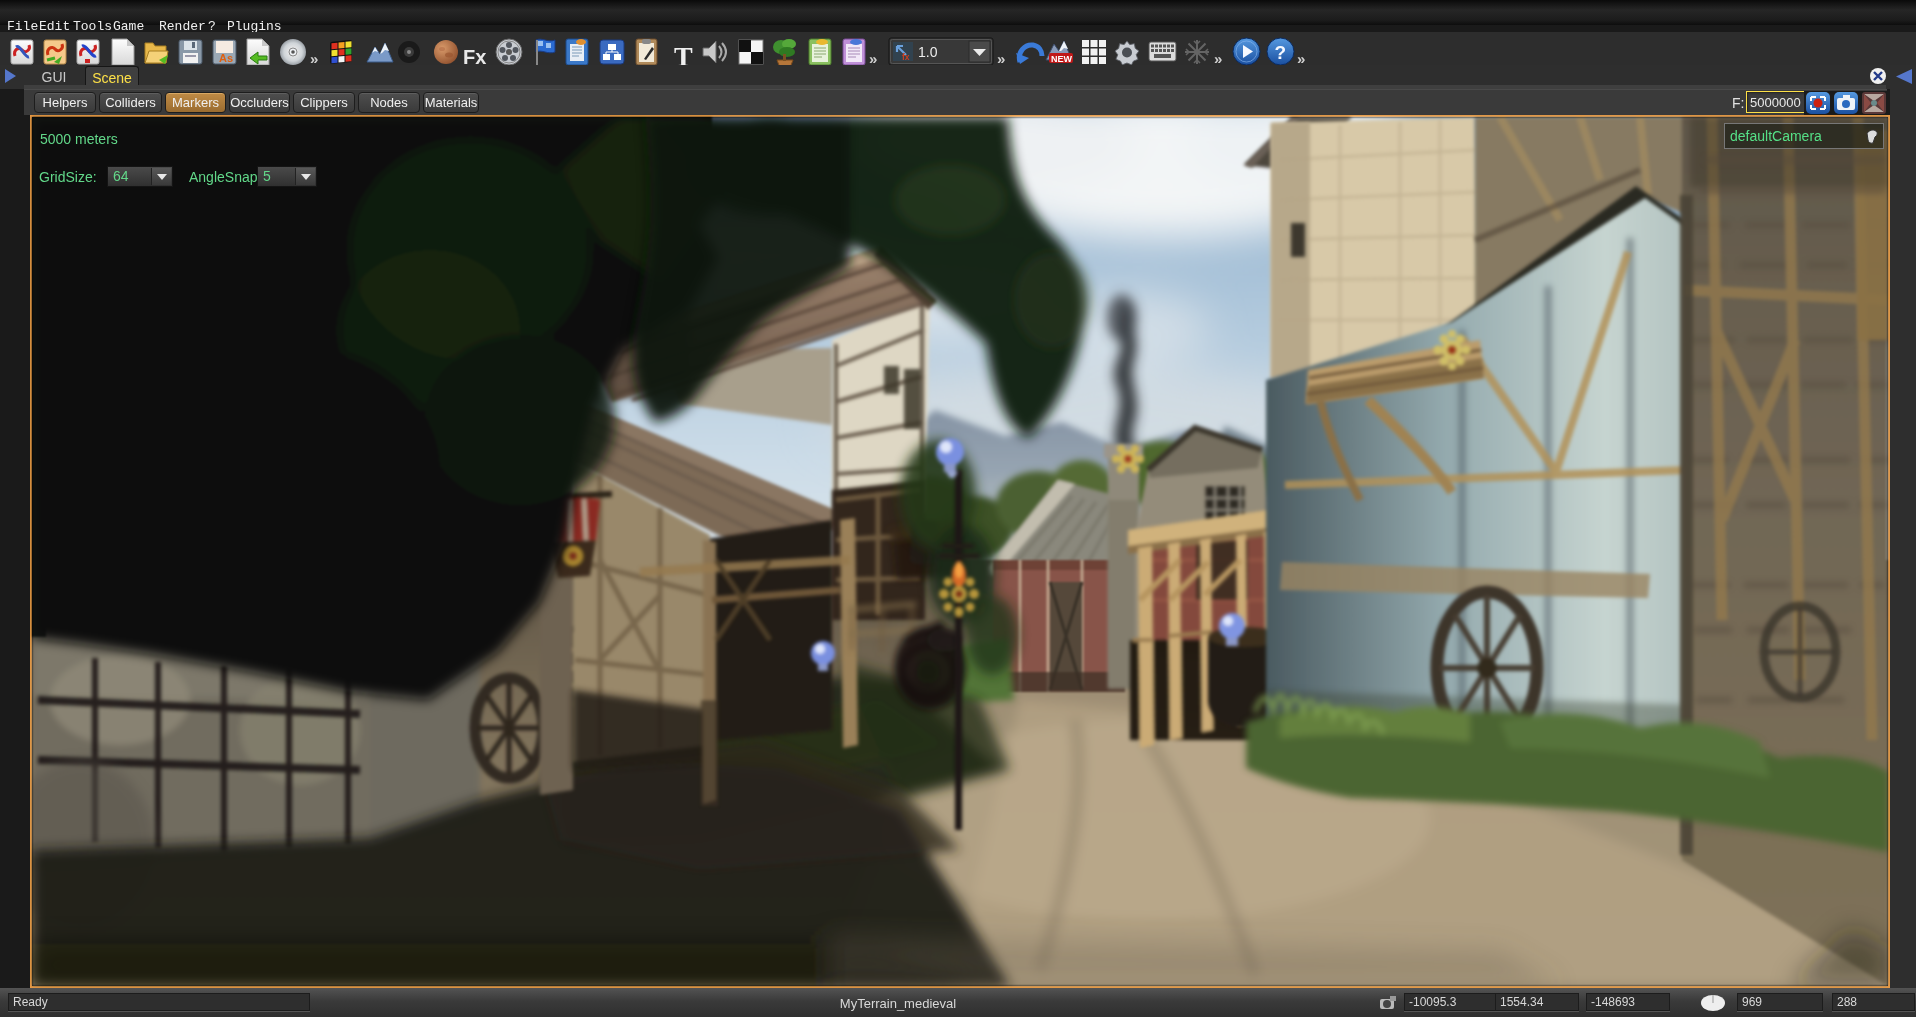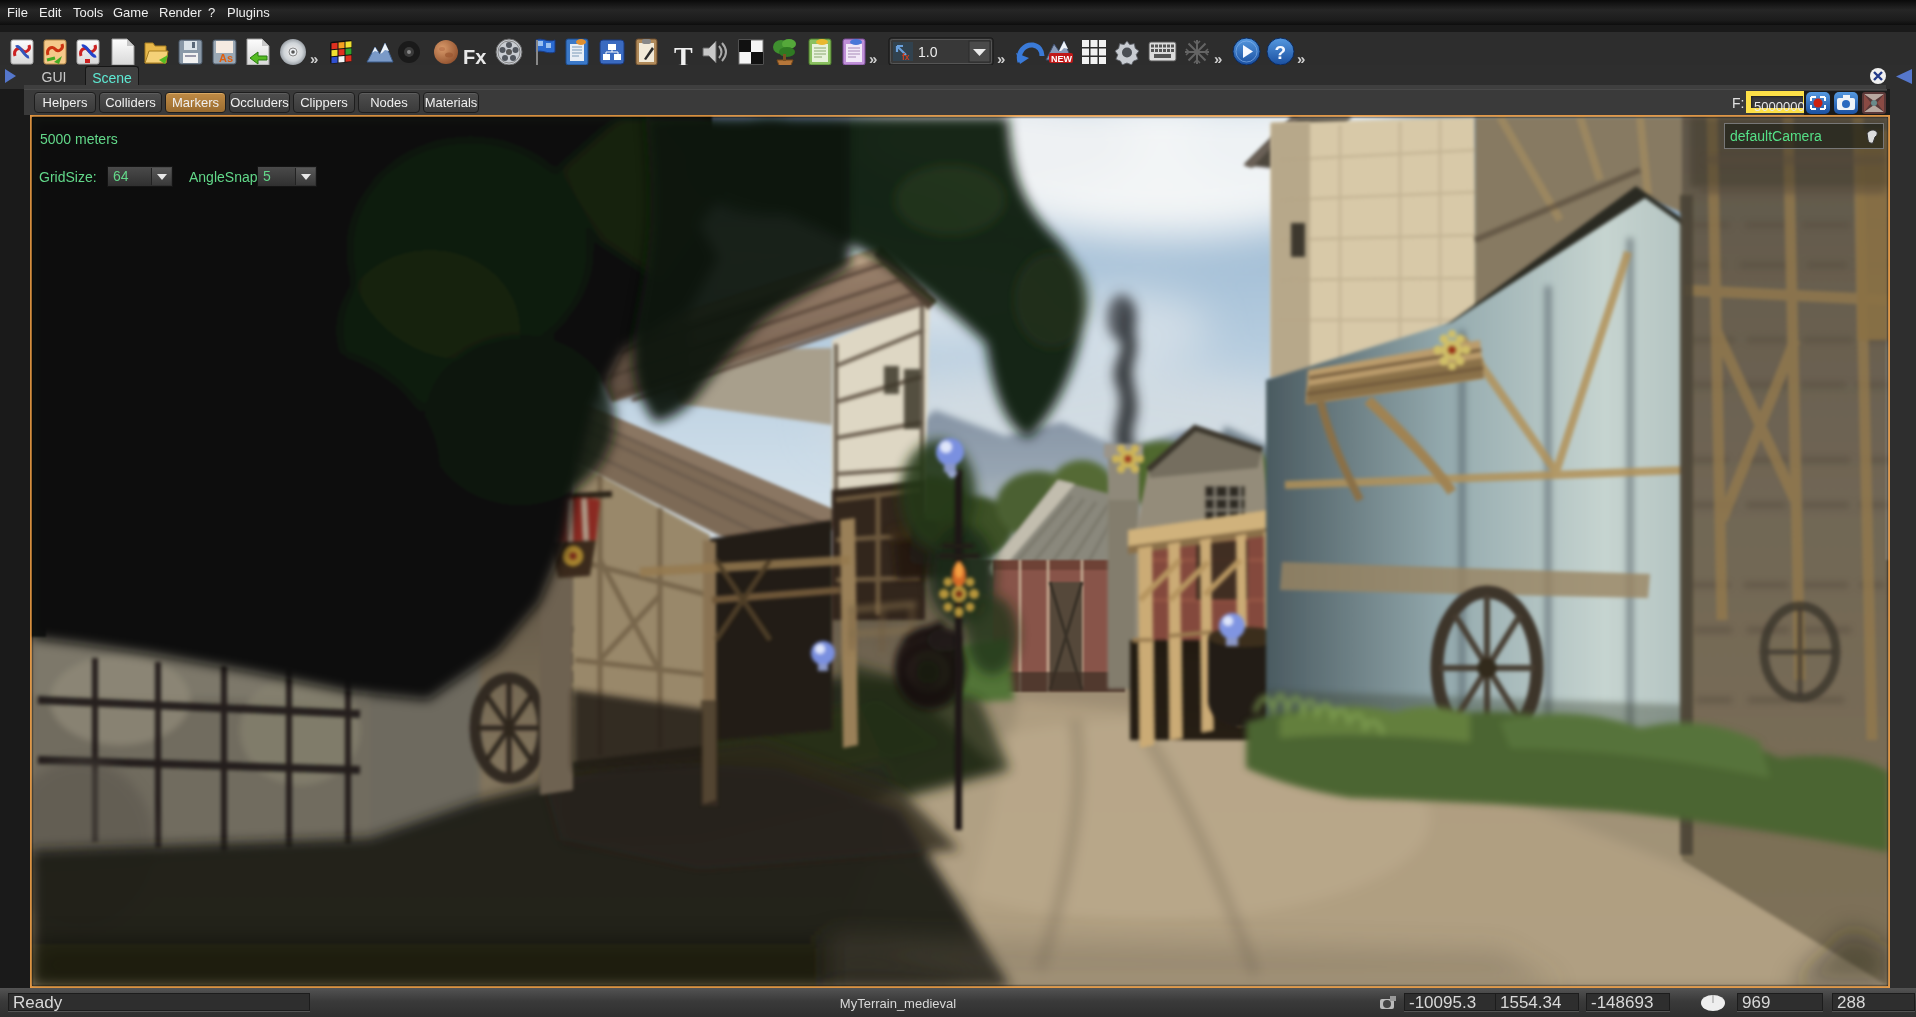--- a/index.html
+++ b/index.html
@@ -1,32 +1,32 @@
 <!DOCTYPE html>
 <html><head>
 <meta charset="utf-8">
 <style>
 html,body{margin:0;padding:0;background:#1a1a1a;width:1916px;height:1017px;overflow:hidden;}
 *{box-sizing:border-box;}
 body{font-family:"Liberation Sans", sans-serif;position:relative;}
 #menubar{position:absolute;left:0;top:0;width:1916px;height:25px;background:linear-gradient(#0a0a0a,#262626 40%,#1c1c1c 80%,#0d0d0d);color:#efefef;font-size:13px;}
-#menubar span{position:absolute;top:5px;}
+#menubar span{position:absolute;top:19px;font-family:Liberation Mono, monospace;}
 #toolbar{position:absolute;left:0;top:32px;width:1916px;height:40px;background:#2d2d2d;}
 #tabrow{position:absolute;left:0;top:65px;width:1916px;height:24px;background:#2e2e2e;}
 #tabunder{position:absolute;left:24px;top:85px;width:1862px;height:4px;background:#3f3f3f;}
-.tab{position:absolute;top:1px;height:22px;color:#5eead4;font-size:14px;text-align:center;line-height:22px;}
+.tab{position:absolute;top:1px;height:22px;color:#fde047;font-size:14px;text-align:center;line-height:22px;}
 #tab-gui{left:25px;width:58px;background:#2e2e2e;color:#c9c9c9;}
 #tab-scene{left:85px;width:54px;background:#3f3f3f;border:1px solid #161616;border-bottom:none;border-radius:3px 3px 0 0;}
 #btnrow{position:absolute;left:24px;top:89px;width:1863px;height:26px;background:#3a3a3a;border-top:1px solid #4a4a4a;}
 .pbtn{position:absolute;top:2px;height:21px;background:linear-gradient(#4e4e4e,#3a3a3a);border:1px solid #1d1d1d;box-shadow:inset 0 1px 0 #5e5e5e;border-radius:4px;color:#efefef;font-size:13px;text-align:center;line-height:19px;overflow:hidden;}
 .pbtn.active{background:linear-gradient(#c08b45,#9a6c30);box-shadow:inset 0 1px 0 #d8a863;}
 #viewport{position:absolute;left:30px;top:115px;width:1860px;height:873px;border:2px solid #e99a43;background:#000;}
 #rightgap{position:absolute;left:1890px;top:65px;width:26px;height:952px;background:#2e2e2e;}
 #statusbar{position:absolute;left:0;top:988px;width:1916px;height:29px;background:linear-gradient(#535353,#3a3a3a 45%,#2f2f2f);}
-.sbox{position:absolute;top:5px;height:18px;background:#2e2e2e;border:1px solid #1c1c1c;box-shadow:0 1px 0 #555;color:#d8d8d8;font-size:17px;line-height:17px;padding-left:4px;}
+.sbox{position:absolute;top:5px;height:18px;background:#2e2e2e;border:1px solid #1c1c1c;box-shadow:0 1px 0 #555;color:#d8d8d8;font-size:12px;line-height:17px;padding-left:4px;}
 #sb-mid{position:absolute;top:8px;left:0;width:1796px;text-align:center;color:#d8d8d8;font-size:13px;}
 .vlab{position:absolute;color:#62d889;font-size:14px;}
 .vdrop{position:absolute;height:21px;background:linear-gradient(#4a4a4a,#303030);border:1px solid #141414;color:#62d889;font-size:14px;line-height:19px;padding-left:5px;}
 .vdrop .db{position:absolute;right:1px;top:1px;width:20px;height:17px;background:linear-gradient(#585858,#3a3a3a);border-left:1px solid #222;}
 .vdrop .db:after{content:"";position:absolute;left:5px;top:6px;border-left:5px solid transparent;border-right:5px solid transparent;border-top:6px solid #e8e8e8;}
 </style>
 </head>
 <body>
 <div id="menubar">
  <span style="left:7px">File</span>
@@ -324,21 +324,21 @@
 <div id="tabunder"></div>
 <div id="btnrow">
  <div class="pbtn" style="left:10px;width:62px">Helpers</div>
  <div class="pbtn" style="left:75px;width:63px">Colliders</div>
  <div class="pbtn active" style="left:141px;width:61px">Markers</div>
  <div class="pbtn" style="left:205px;width:61px">Occluders</div>
  <div class="pbtn" style="left:269px;width:62px">Clippers</div>
  <div class="pbtn" style="left:334px;width:62px">Nodes</div>
  <div class="pbtn" style="left:399px;width:56px">Materials</div>
  <span style="position:absolute;left:1708px;top:5px;color:#e0e0e0;font-size:14px">F:</span>
- <div style="position:absolute;left:1722px;top:1px;width:62px;height:22px;background:#3c3c3c;border:5px solid #fde047;box-shadow:inset 1px 1px 2px #222;color:#e8e8e8;font-size:13px;line-height:21px;padding-left:3px">5000000</div>
+ <div style="position:absolute;left:1722px;top:1px;width:62px;height:22px;background:#3c3c3c;border:1px solid #fde047;box-shadow:inset 1px 1px 2px #222;color:#e8e8e8;font-size:13px;line-height:21px;padding-left:3px">5000000</div>
  <svg id="fbtns" style="position:absolute;left:1780px;top:1px" width="110" height="24">
   <rect x="0" y="0" width="110" height="24" fill="#1b1b1b"></rect>
   <rect x="2" y="1" width="24" height="22" rx="5" fill="url(#bluebtn)"></rect>
       <path d="M7,6 h5 M7,6 v4 M21,6 h-5 M21,6 v4 M7,18 h5 M7,18 v-4 M21,18 h-5 M21,18 v-4" stroke="#fff" stroke-width="2" fill="none"></path>
       <circle cx="14" cy="12" r="4.5" fill="#cc2010"></circle>
   <rect x="30" y="1" width="24" height="22" rx="5" fill="url(#bluebtn)"></rect>
       <rect x="33" y="7" width="18" height="12" rx="2" fill="#f0f4f8"></rect>
       <circle cx="42" cy="13" r="4" fill="#2a6ac0"></circle>
       <rect x="39" y="4" width="7" height="4" fill="#f0f4f8"></rect>
   <rect x="58" y="1" width="24" height="22" rx="3" fill="#5a3838"></rect>

